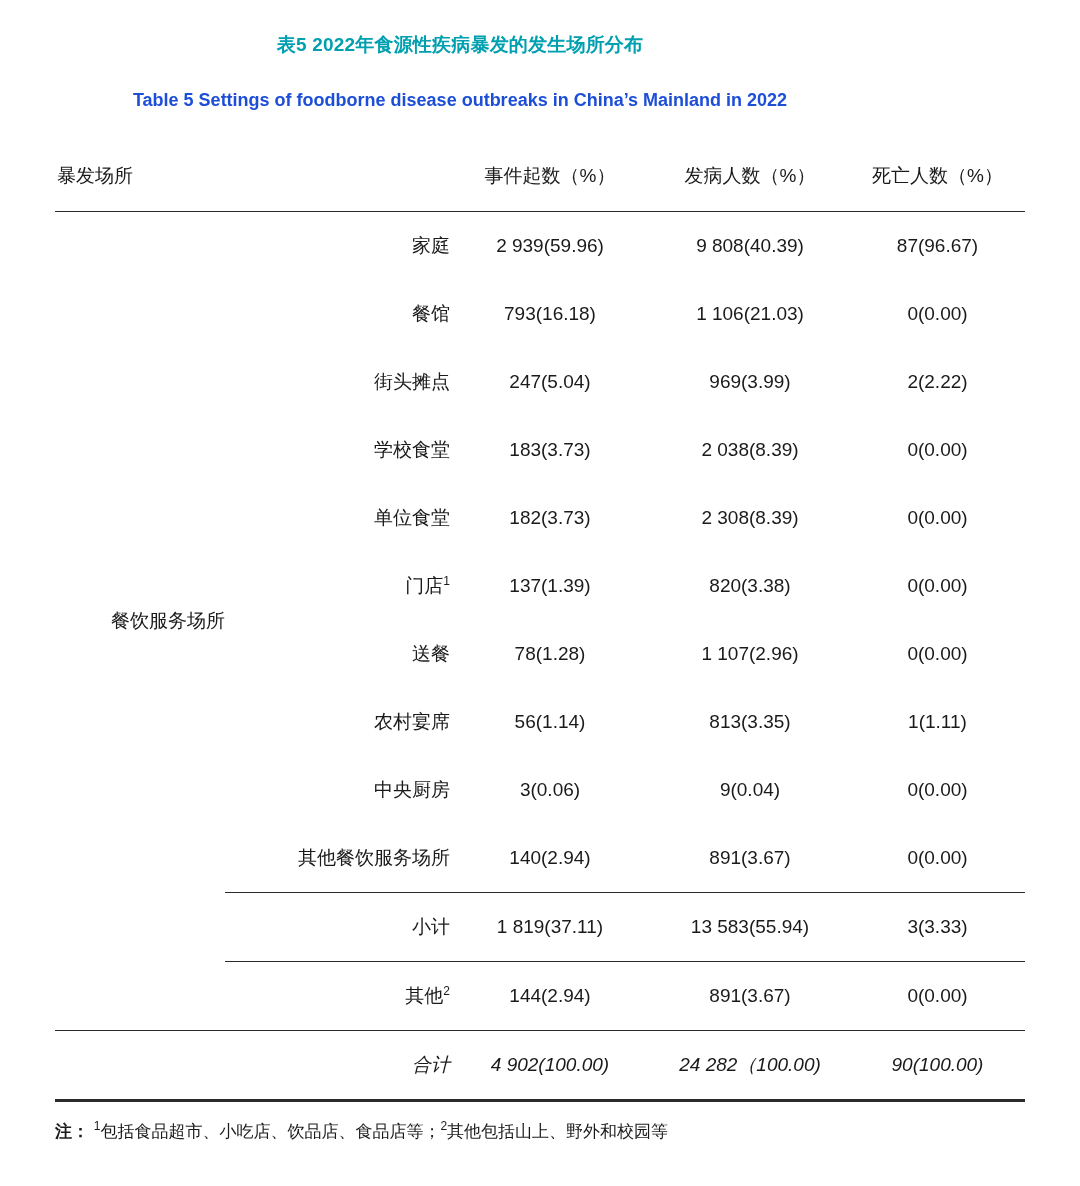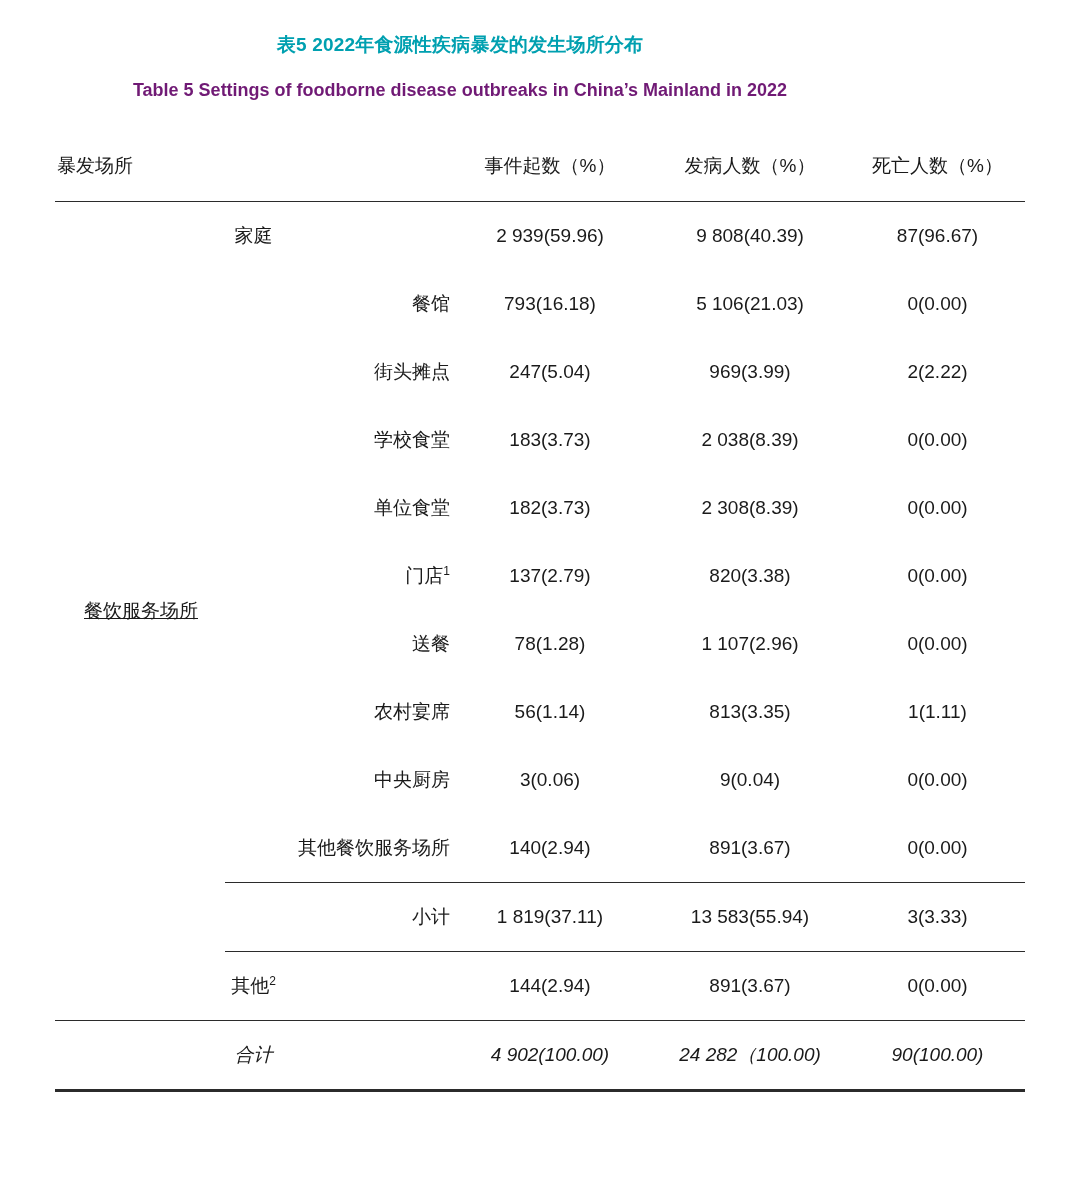--- a/index.html
+++ b/index.html
@@ -21,24 +21,24 @@
   .title-cn {
     text-align: center;
     color: #00a0b0;
     font-size: 19px;
     font-weight: bold;
     letter-spacing: 0.2px;
     margin: 10px 0 0 0;
   }
   .title-en {
     text-align: center;
-    color: #701a75;
+    color: #1d4ed8;
     font-size: 18px;
     font-weight: bold;
-    margin: 22px 0 0 0;
+    margin: 32px 0 0 0;
   }
   table.tbl {
     width: 100%;
     border-collapse: collapse;
     margin-top: 30px;
     table-layout: fixed;
   }
   table.tbl col.c1 { width: 170px; }
   table.tbl col.c2 { width: 225px; }
   table.tbl col.c3 { width: 200px; }
@@ -57,34 +57,33 @@
     padding-left: 2px;
   }
   th.ctr { text-align: center; }
 
   tbody td {
     font-size: 19px;
     padding: 21px 0 21px 0;
     vertical-align: middle;
   }
   td.label-main {
-    text-align: center;
+    text-align: right;
     padding-left: 2px;
   }
   td.label-sub {
     text-align: right;
   }
   td.num {
     text-align: center;
   }
   td.group-label {
-    text-align: center;
+    text-align: right;
     padding-left: 2px;
     vertical-align: middle;
-    text-decoration: underline;
   }
   .subtotal-row td {
     border-top: 1.5px solid #2b2b2b;
   }
   .subtotal-end td.spanbreak {
     border-bottom: 1.5px solid #2b2b2b;
   }
   .other-row td {
     border-top: none;
   }
@@ -140,21 +139,21 @@
         <td class="label-main" colspan="2">家庭</td>
         <td class="num">2 939(59.96)</td>
         <td class="num">9 808(40.39)</td>
         <td class="num">87(96.67)</td>
       </tr>
 
       <tr>
         <td class="group-label" rowspan="10">餐饮服务场所</td>
         <td class="label-sub">餐馆</td>
         <td class="num">793(16.18)</td>
-        <td class="num">5 106(21.03)</td>
+        <td class="num">1 106(21.03)</td>
         <td class="num">0(0.00)</td>
       </tr>
 
       <tr>
         <td class="label-sub">街头摊点</td>
         <td class="num">247(5.04)</td>
         <td class="num">969(3.99)</td>
         <td class="num">2(2.22)</td>
       </tr>
 
@@ -167,21 +166,21 @@
 
       <tr>
         <td class="label-sub">单位食堂</td>
         <td class="num">182(3.73)</td>
         <td class="num">2 308(8.39)</td>
         <td class="num">0(0.00)</td>
       </tr>
 
       <tr>
         <td class="label-sub"><span>门店</span><sup>1</sup></td>
-        <td class="num">137(2.79)</td>
+        <td class="num">137(1.39)</td>
         <td class="num">820(3.38)</td>
         <td class="num">0(0.00)</td>
       </tr>
 
       <tr>
         <td class="label-sub">送餐</td>
         <td class="num">78(1.28)</td>
         <td class="num">1 107(2.96)</td>
         <td class="num">0(0.00)</td>
       </tr>
@@ -224,14 +223,20 @@
       <tr class="total-row">
         <td class="label-main" colspan="2">合计</td>
         <td class="num">4 902(100.00)</td>
         <td class="num">24 282（100.00)</td>
         <td class="num">90(100.00)</td>
       </tr>
 
     </tbody>
   </table>
 
+  <div class="note">
+    <b>注：</b>
+    <span class="note-text">
+      <sup>1</sup><span>包括食品超市、小吃店、饮品店、食品店等；</span><sup>2</sup><span>其他包括山上、野外和校园等</span>
+    </span>
+  </div>
 
 </div>
 
 </body></html>

